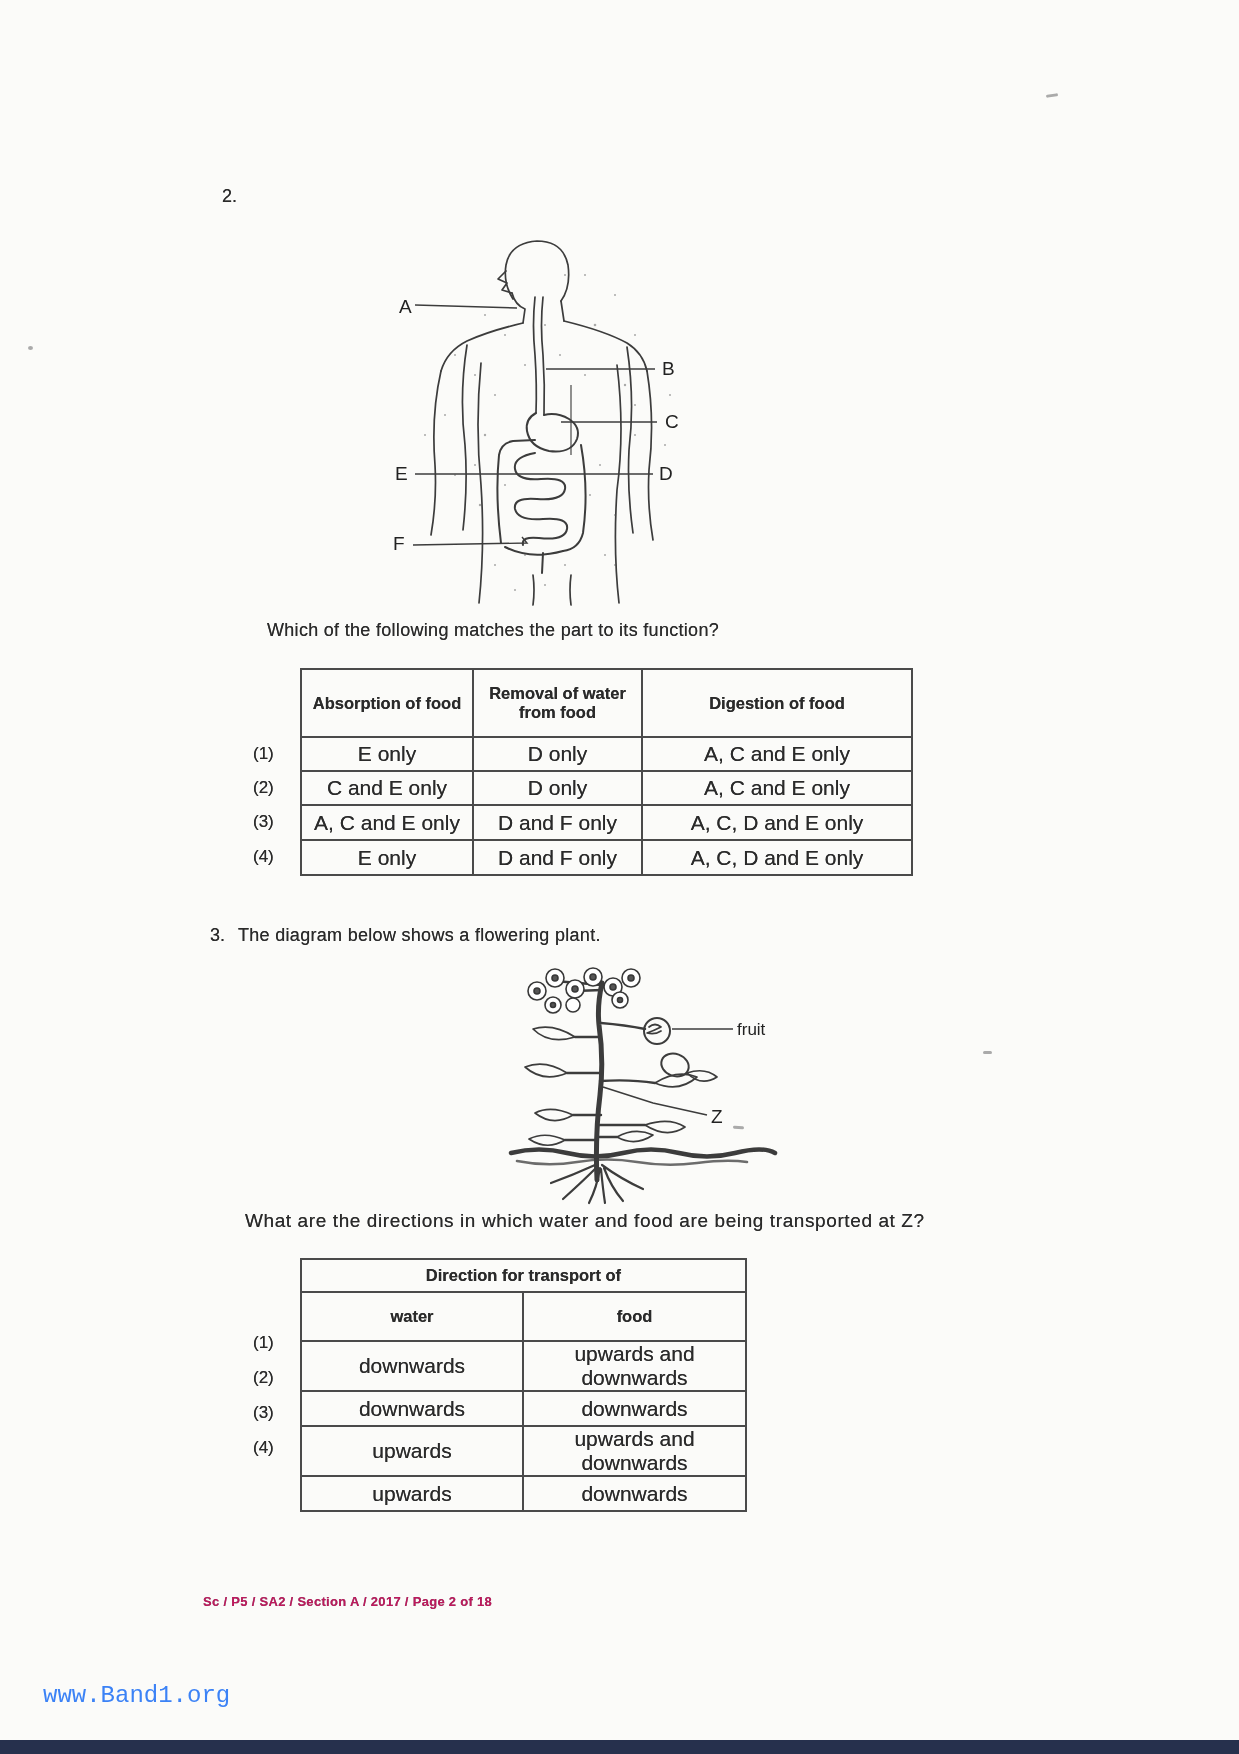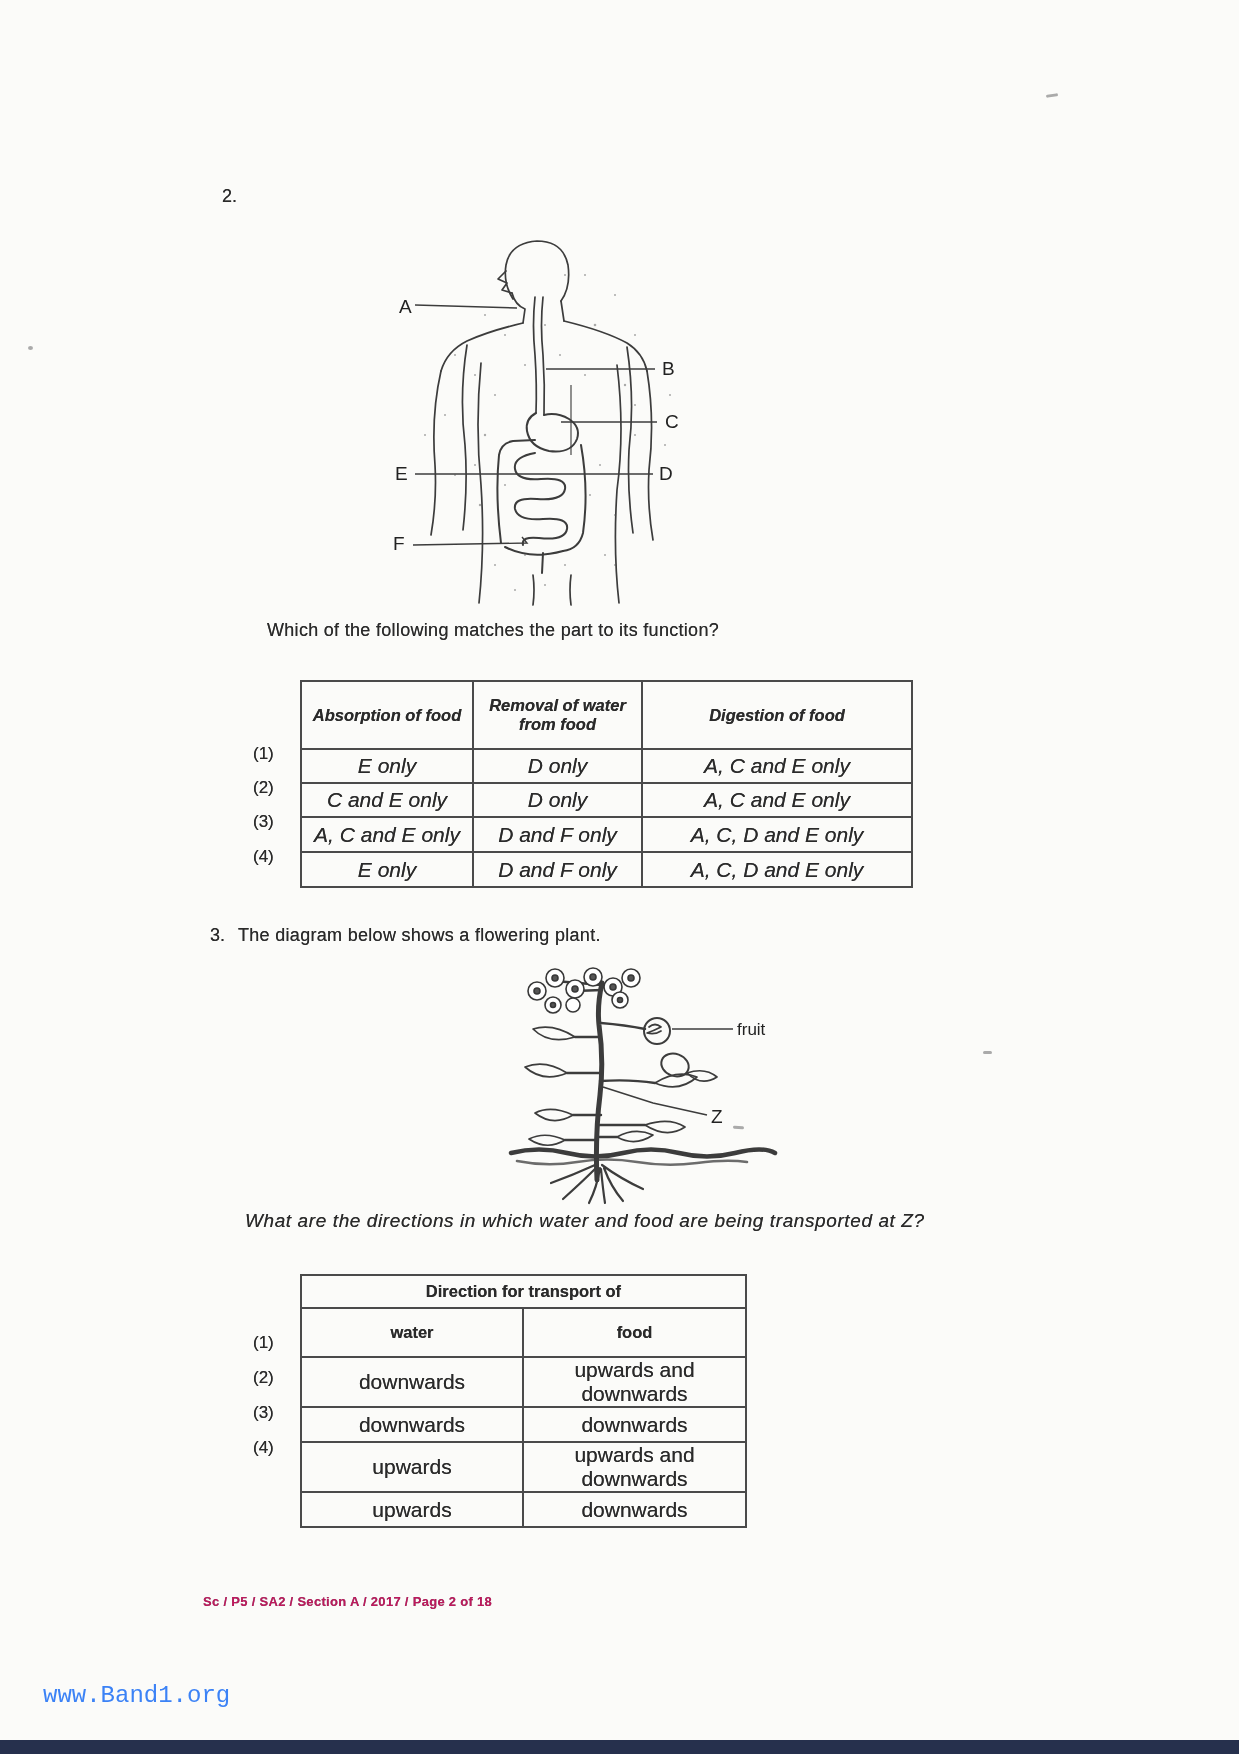--- a/index.html
+++ b/index.html
@@ -7,21 +7,21 @@
     position:relative; width:1239px; height:1754px;
     background:#fbfbf9;
     font-family:"Liberation Sans",sans-serif;
     color:#2a2a2a;
     overflow:hidden;
   }
   .abs{position:absolute;}
   .scan{text-shadow:0 0 .6px rgba(40,40,40,.8);}
   .qnum{font-size:18px;}
   .qtext{font-size:18px; letter-spacing:.3px;}
-  .qwide{font-size:19px; letter-spacing:.6px;font-style:italic;}
+  .qwide{font-size:19px; letter-spacing:.6px;}
 
   table{border-collapse:collapse;}
   .t1,.t2{table-layout:fixed;}
   .t1 th,.t1 td,.t2 th,.t2 td{
     border:2px solid #4a4a4a;
     text-align:center; vertical-align:middle;
     font-size:21px; padding:0 6px;
     text-shadow:0 0 .5px rgba(40,40,40,.8);
   }
   .t1 th,.t2 th{font-weight:bold; font-size:16.5px;}
@@ -143,21 +143,21 @@
 
   <div class="abs scan qtext" style="left:267px;top:620px;">Which of the following matches the part to its function?</div>
 
   <div class="tbl-wrap" style="left:253px;top:664px;width:660px;height:215px;">
     <div class="optcol">
       <span style="top:80px">(1)</span>
       <span style="top:114px">(2)</span>
       <span style="top:148px">(3)</span>
       <span style="top:183px">(4)</span>
     </div>
-    <table class="t1" style="margin-left:47px;margin-top:16px;font-style:italic;">
+    <table class="t1" style="margin-left:47px;margin-top:4px;">
       <tbody>
           <tr style="height:68px">
         <th style="width:158px">Absorption of food</th>
         <th style="width:155px">Removal of water from food</th>
         <th style="width:256px">Digestion of food</th>
       </tr>
       <tr style="height:34px">
         <td>E only</td>
         <td>D only</td>
         <td>A, C and E only</td>
@@ -237,21 +237,21 @@
 
   <div class="abs scan qwide" style="left:245px;top:1210px;">What are the directions in which water and food are being transported at Z?</div>
 
   <div class="tbl-wrap" style="left:253px;top:1255px;width:540px;height:215px;">
     <div class="optcol">
       <span style="top:78px">(1)</span>
       <span style="top:113px">(2)</span>
       <span style="top:148px">(3)</span>
       <span style="top:183px">(4)</span>
     </div>
-    <table class="t2" style="margin-left:47px;margin-top:19px;">
+    <table class="t2" style="margin-left:47px;margin-top:3px;">
       <tbody>
           <tr style="height:33px">
         <th colspan="2">Direction for transport of</th>
       </tr>
       <tr style="height:49px">
         <th style="width:208px">water</th>
         <th style="width:209px">food</th>
       </tr>
       <tr style="height:35px">
         <td>downwards</td>

